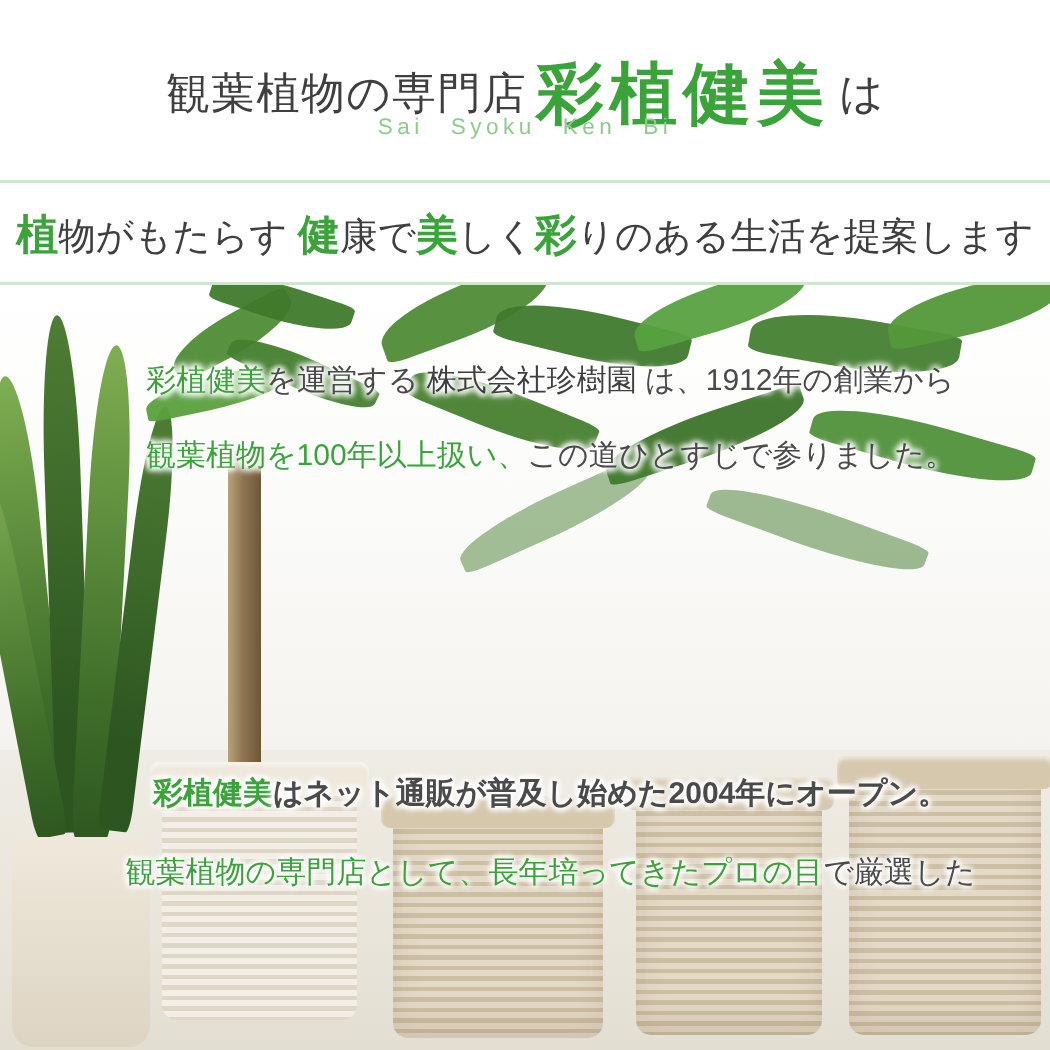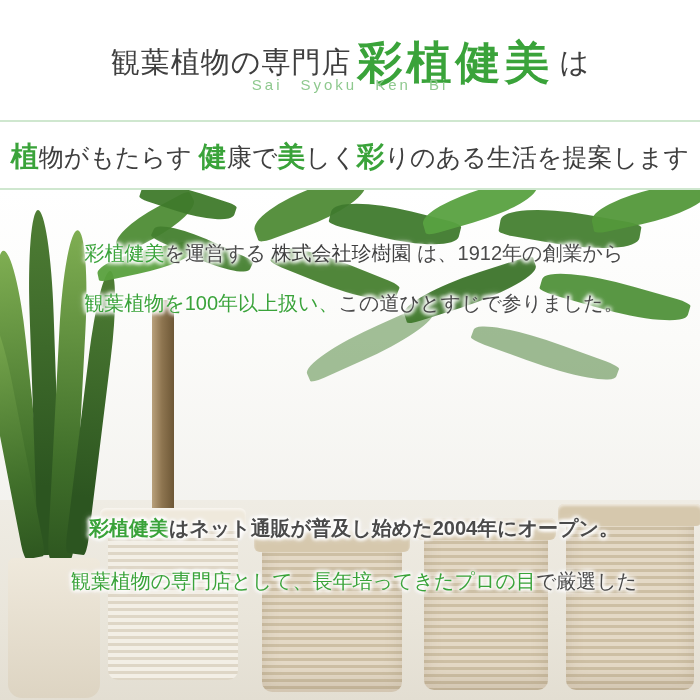--- a/index.html
+++ b/index.html
@@ -174,21 +174,21 @@
     background: repeating-linear-gradient(180deg,
       #f3efe6 0px, #f3efe6 4px,
       #ded6c6 4px, #ded6c6 7px);
     border-radius: 4px 4px 10px 10px;
   }
 
   
   .body-text {
     position: absolute;
     top: 190px;
-    left: 4px;
+    left: 17px;
     width: 564px;
     height: 510px;
   }
   .tline {
     position: absolute;
     width: 700px;
     text-align: center;
     white-space: nowrap;
     font-size: 20px;
     color: #4a4a4a;

